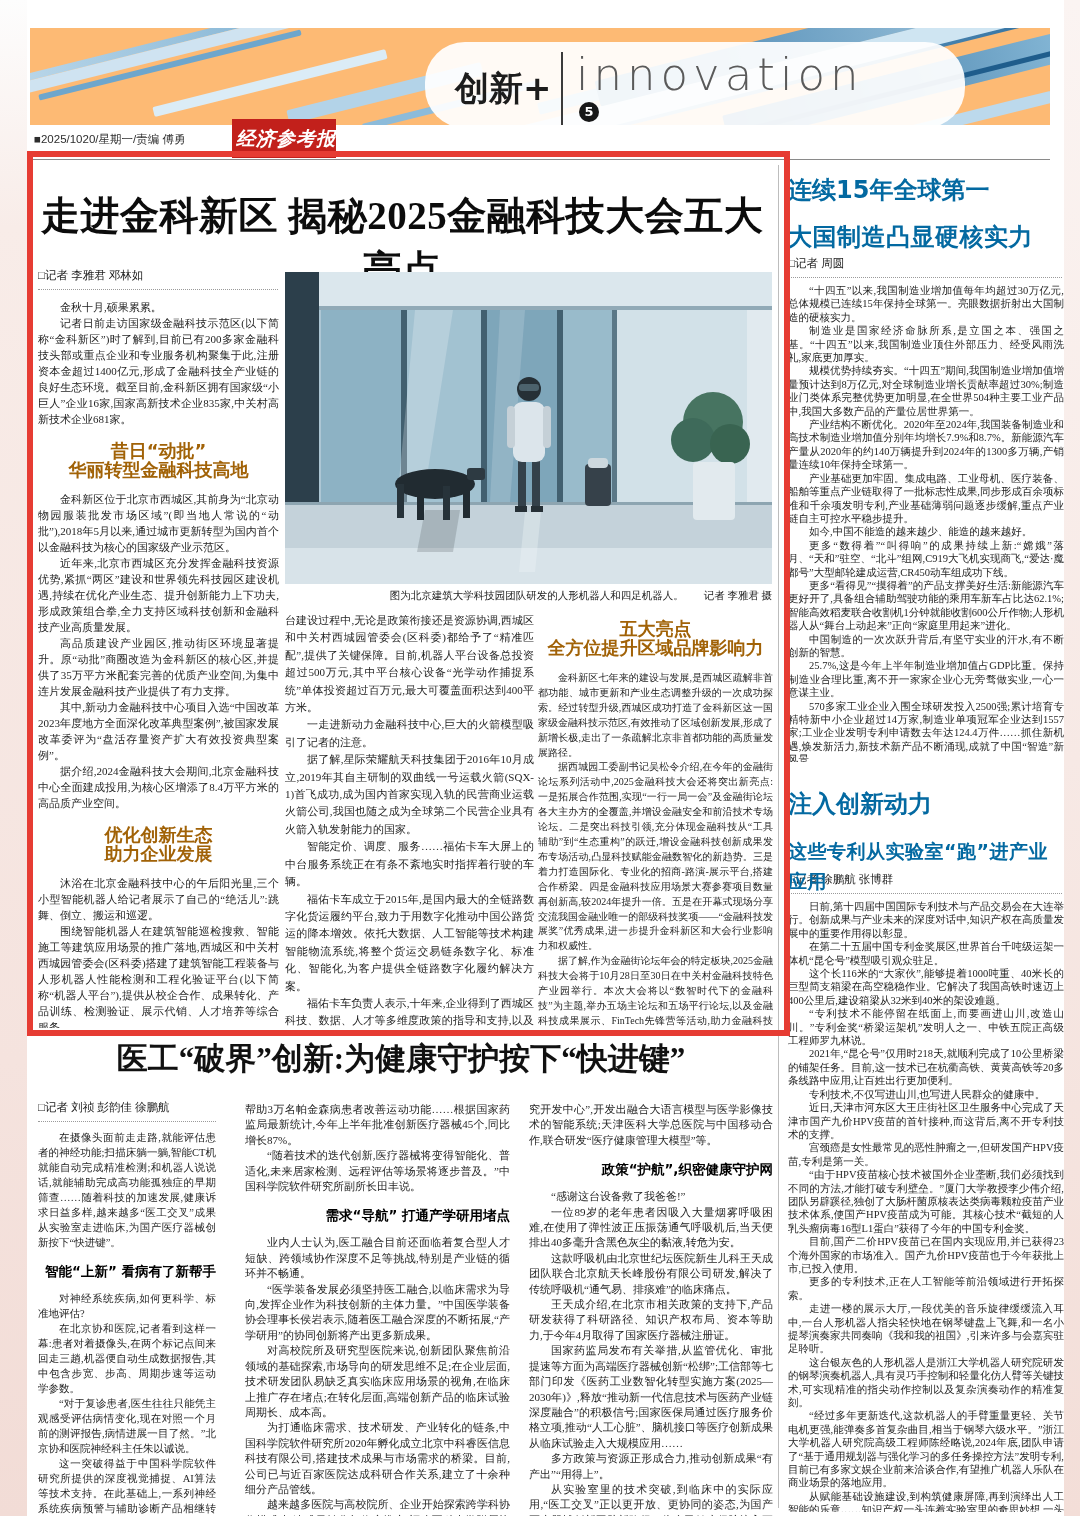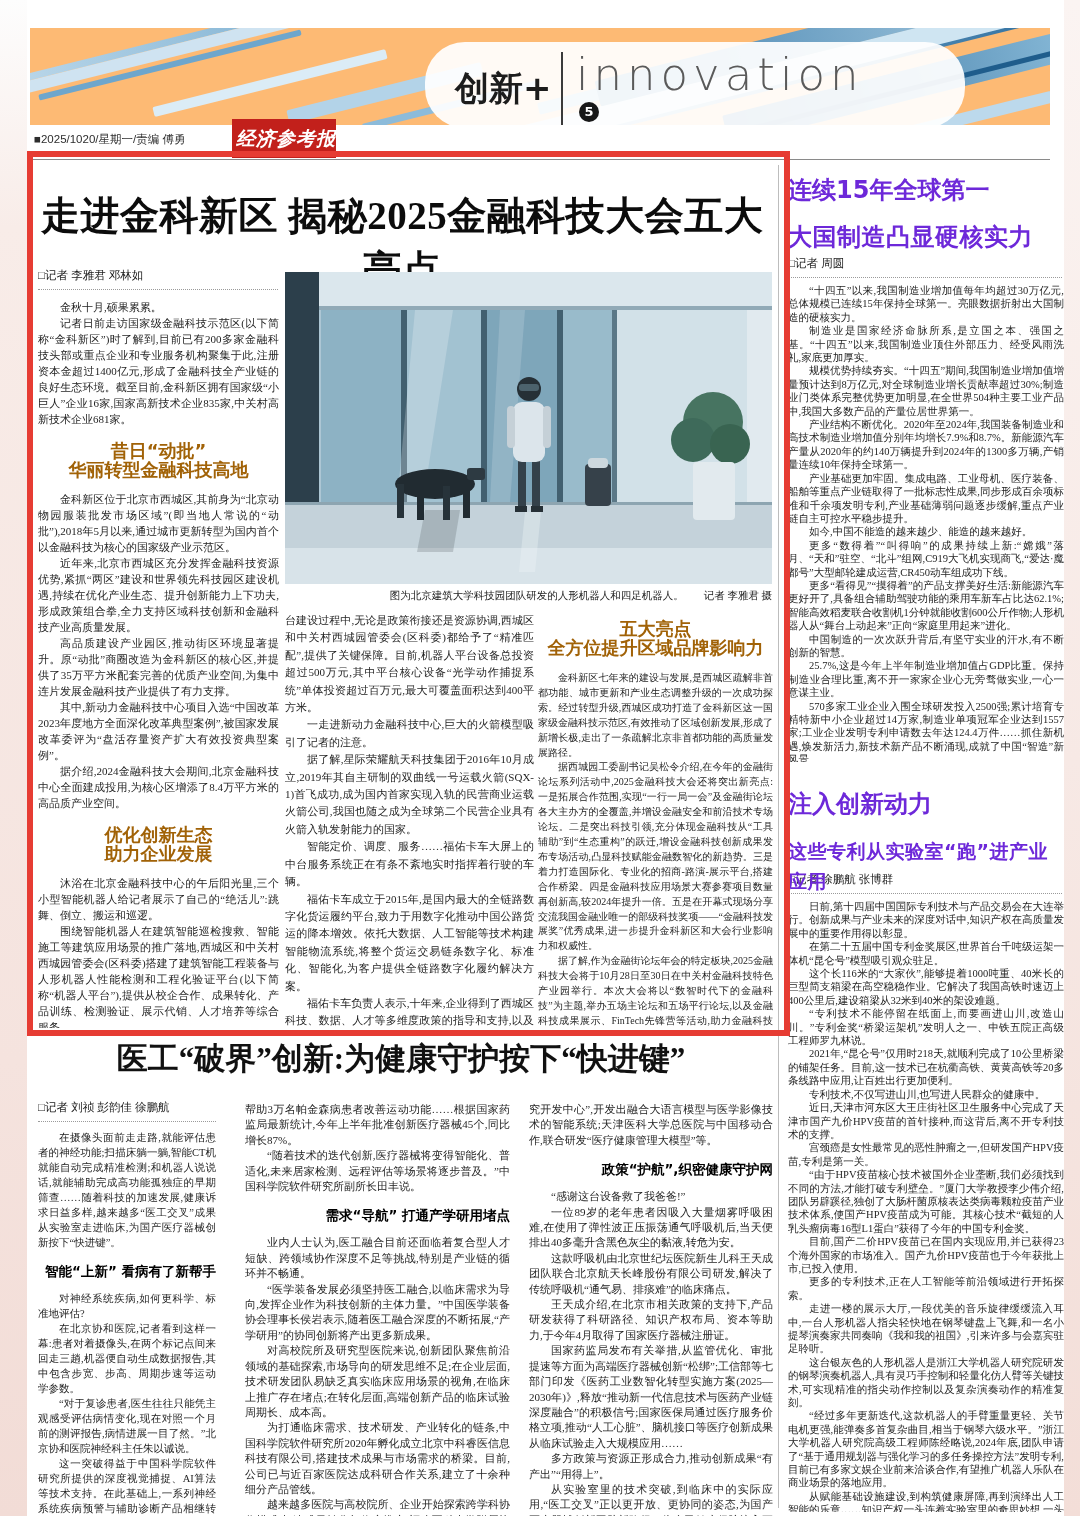--- a/index.html
+++ b/index.html
@@ -45,21 +45,21 @@
   #photo-caption{position:absolute;left:285px;top:589px;width:487px;font-size:10.5px;color:#222;text-align:right;z-index:5;}
   #photo-caption .credit{margin-left:20px;}
   #main-colA{position:absolute;left:285px;top:612px;width:249px;height:420px;overflow:hidden;z-index:5;}
   #main-colA p{font-size:11px;line-height:17.4px;}
   #main-colB{position:absolute;left:538px;top:617px;width:235px;height:415px;overflow:hidden;z-index:5;}
   #main-colB p{font-size:10px;line-height:14.9px;}
   #main-colB .m-sub{margin:2px 0 14px;}
 
   
   #sidebar-divider{position:absolute;left:778px;top:165px;width:1px;height:1343px;background:#bdbdbd;}
-  .s-title{position:absolute;left:788px;width:276px;font-family:"DejaVu Sans",sans-serif;font-weight:700;color:#6d28d9;z-index:5;}
+  .s-title{position:absolute;left:788px;width:276px;font-family:"DejaVu Sans",sans-serif;font-weight:700;color:#0369a1;z-index:5;}
   .s-title .l1{font-size:24px;line-height:32px;display:block;}
   .s-title .l2{font-size:19px;line-height:30px;display:block;letter-spacing:0.5px;margin-top:16px;}
   #s1-title{top:174px;}
   #s1-title .l2{font-size:24px;}
   #s1-byline{position:absolute;left:788px;top:256px;width:274px;}
   #s1-body{position:absolute;left:788px;top:284px;width:276px;height:478px;overflow:hidden;}
   #s1-body p,#s2-body p{font-size:10.5px;line-height:13.4px;}
   #s2-title{top:788px;}
   #s2-byline{position:absolute;left:788px;top:872px;width:274px;}
   #s2-body{position:absolute;left:788px;top:900px;width:276px;height:612px;overflow:hidden;}

